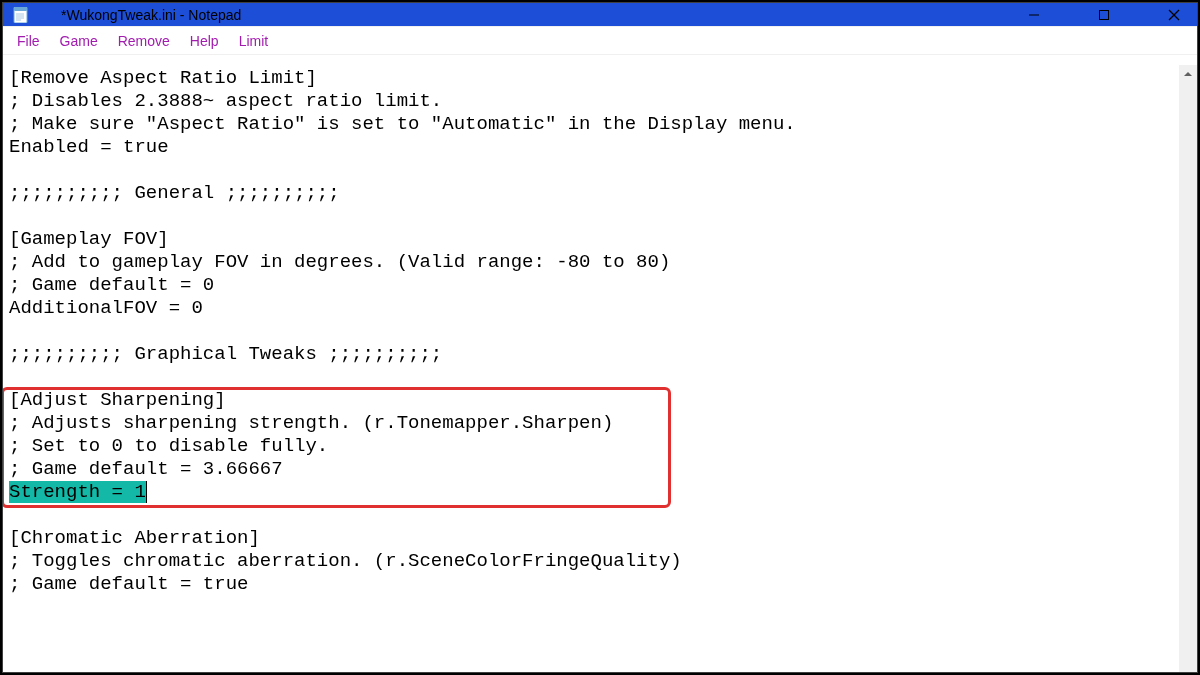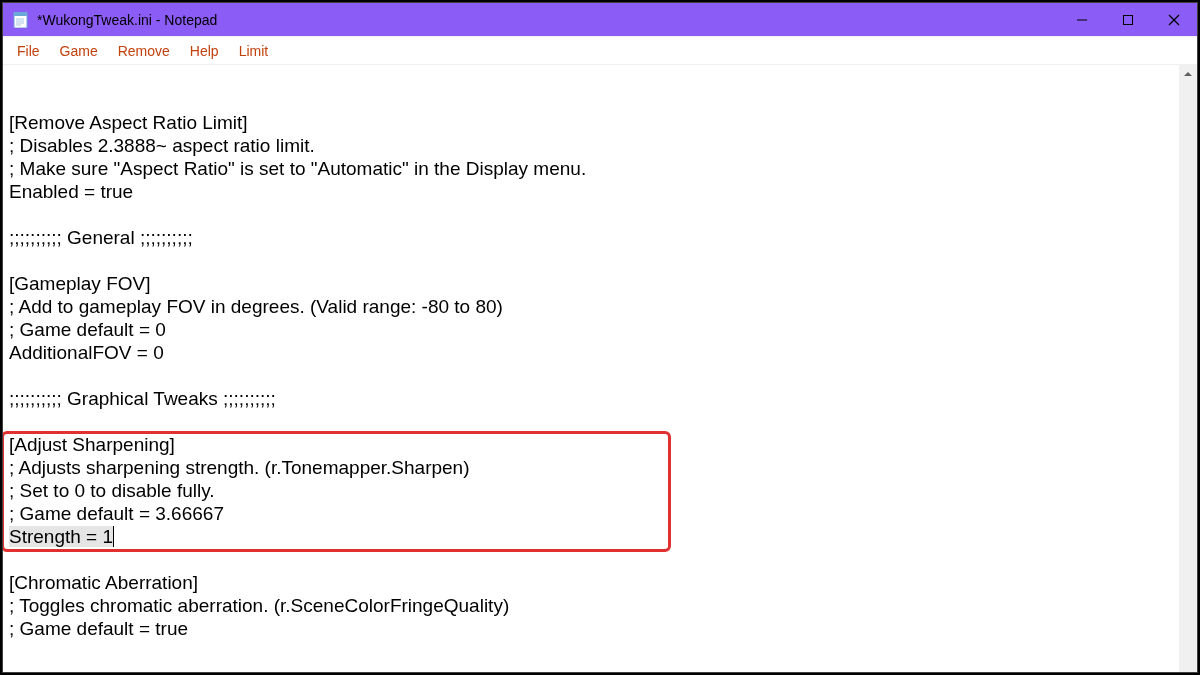--- a/index.html
+++ b/index.html
@@ -15,25 +15,26 @@
   .frame {
     position: absolute;
     left: 2px;
     top: 2px;
     width: 1196px;
     height: 671px;
     background: #fff;
     border: 1px solid #404040;
   }
   .titlebar {
-    height: 34px;
+    height: 24px;
     display: flex;
     align-items: center;
-    background: #8b5cf6;
+    background: #1d4ed8;
     border-bottom: 1px solid #f0f0f0;
+    gap: 24px;
   }
   .titlebar .icon {
     width: 16px;
     height: 16px;
     margin: 0 8px 0 10px;
   }
   .titlebar .icon svg { display: block; }
   .titlebar .title {
     font-size: 14px;
     color: #000;
@@ -52,41 +53,40 @@
   .menubar {
     height: 28px;
     display: flex;
     align-items: center;
     padding: 0 4px;
     border-bottom: 1px solid #f0f0f0;
     font-size: 14px;
   }
   .menuitem {
     padding: 3px 10px;
-    color: #c2410c;
+    color: #a21caf;
   }
   .content-wrap {
     position: absolute;
     left: 0;
     top: 62px;
     right: 0;
     bottom: 0;
     display: flex;
   }
   .editor {
     flex: 1;
     padding: 2px 4px 2px 6px;
-    font-family: Liberation Sans, sans-serif;
+    font-family: Liberation Mono, monospace;
     font-size: 19px;
     line-height: 23px;
     white-space: pre;
     color: #000;
     overflow: hidden;
     position: relative;
-    margin-top: 44px;
   }
   .scrollbar {
     width: 18px;
     background: #f0f0f0;
     position: relative;
   }
   .scroll-arrow {
     position: absolute;
     width: 18px;
     height: 18px;
@@ -98,21 +98,21 @@
   }
   .scroll-arrow.up { top: 0; }
   .scroll-arrow svg { display:block; }
   .highlight-box {
     position: absolute;
     border: 3px solid #e03030;
     border-radius: 6px;
     pointer-events: none;
   }
   .yellow {
-    background: #e5e5e5;
+    background: #14b8a6;
   }
   .caret {
     border-right: 1px solid #000;
   }
   .line { display: block; min-height: 23px;}
 </style>
 </head>
 <body>
 
 <div class="frame">

